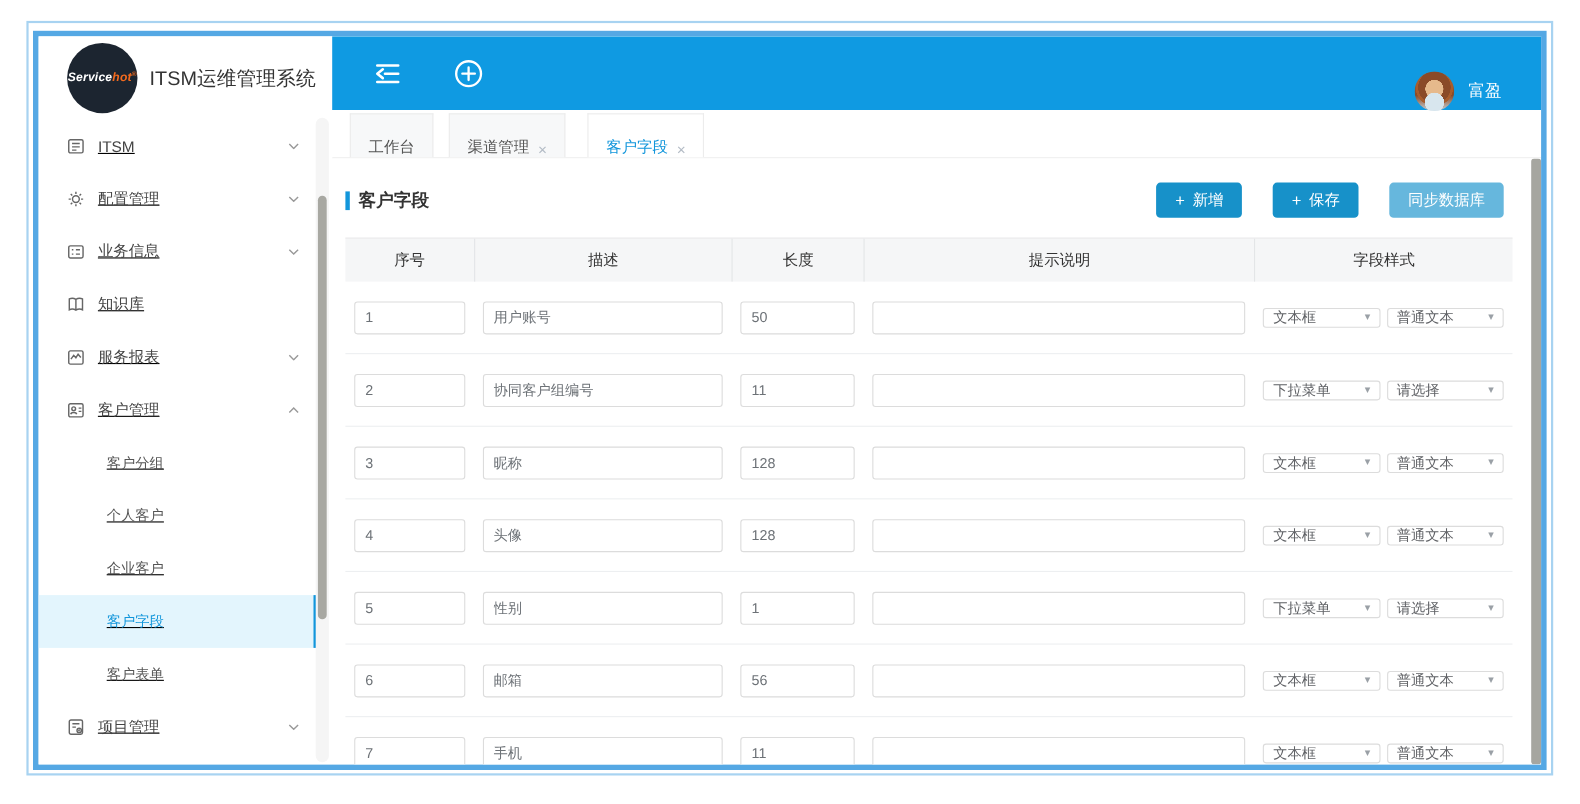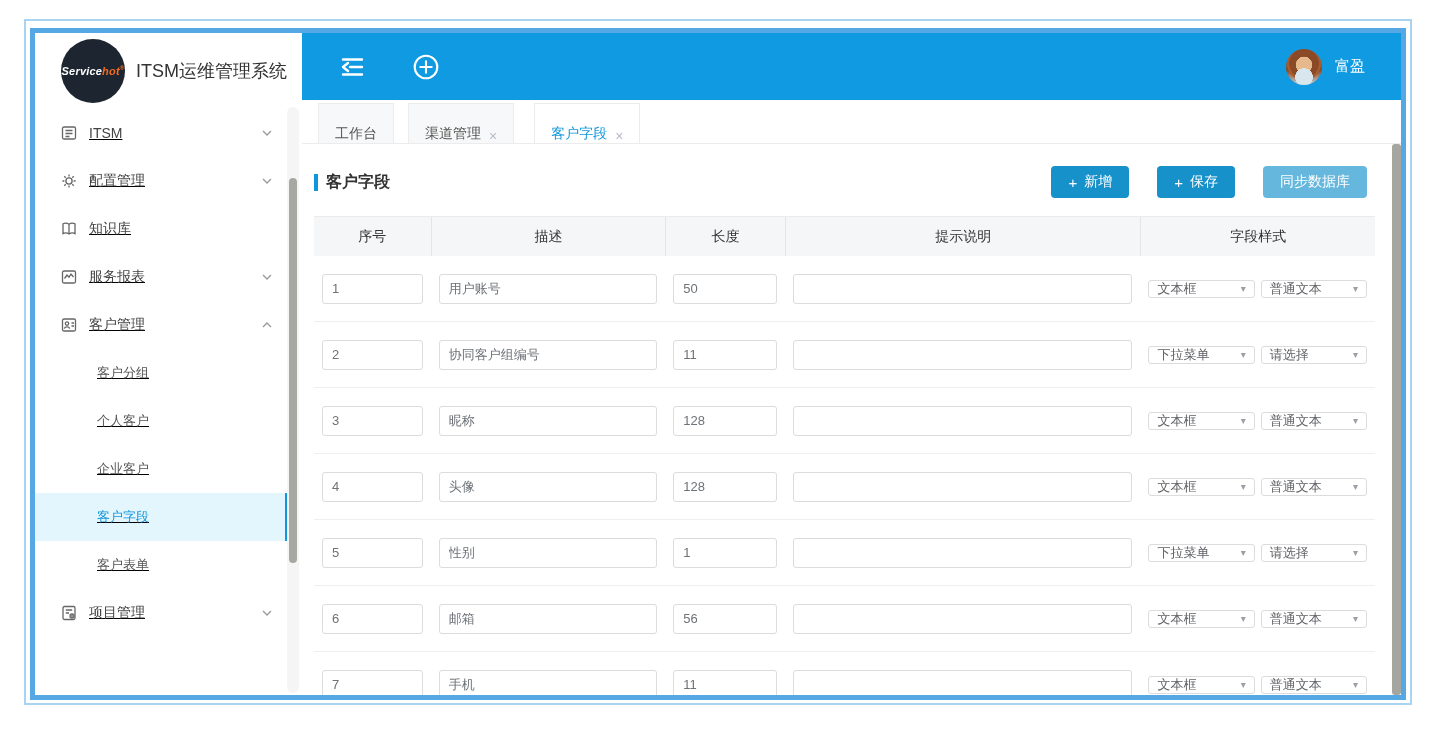--- a/index.html
+++ b/index.html
@@ -29,21 +29,21 @@
   .mi.child { padding-left: 62px; font-size: 13px; color: #555; }
   .mi.child.active { background: #e3f5fd; color: #1296db; border-right: 3px solid #1296db; }
   .sb-track { position: absolute; right: 3px; top: 74px; bottom: 2px; width: 12px; background: #f5f5f5; border-radius: 6px; }
   .sb-thumb { position: absolute; left: 2px; top: 71px; width: 8px; height: 385px; background: #a8a8a2; border-radius: 4px; }
 
   
   .main { flex: 1; display: flex; flex-direction: column; min-width: 0; }
   .topbar { height: 67px; background: #0f9ae2; display: flex; align-items: center; padding-left: 34px; position: relative; flex: 0 0 67px; }
   .tb-icon { display: inline-flex; cursor: pointer; }
   .tb-icon + .tb-icon { margin-left: 46px; }
-  .user { position: absolute; right: 36px; top: 0; height: 67px; display: flex; align-items: center; }
+  .user { position: absolute; right: 36px; top: 16px; height: 67px; display: flex; align-items: center; }
   .avatar { width: 36px; height: 36px; border-radius: 50%; flex: 0 0 36px; cursor: pointer;
     background:
       radial-gradient(circle at 50% 78%, #d8e6ee 0 26%, transparent 27%),
       radial-gradient(circle at 50% 44%, #e6b98c 0 30%, transparent 31%),
       radial-gradient(circle at 50% 40%, #8a4a28 0 52%, #a85c2c 53% 60%, transparent 61%),
       linear-gradient(180deg, #b06a34 0%, #8a4a28 60%, #c9d4da 100%); }
   .user-name { color: #fff; font-size: 15px; margin-left: 13px; cursor: pointer; }
 
   .tabbar { height: 44px; background: #fff; border-bottom: 1px solid #ececec; display: flex; align-items: flex-end; padding-left: 16px; flex: 0 0 44px; }
   .tab { height: 40px; display: inline-flex; align-items: flex-end; padding: 0 16px; margin-right: 14px;
@@ -115,20 +115,34 @@
         <span class="mi-label">配置管理</span>
         <span class="mi-chev">
                 <svg width="10" height="6" viewBox="0 0 10 6" fill="none" stroke="#999" stroke-width="1.3">
                   <path d="M1 1l4 4 4-4"></path>
                 </svg>
               </span>
       </div>
       <div class="mi">
         <span class="mi-icon">
                 <svg viewBox="0 0 18 18" fill="none" stroke="#666" stroke-width="1.3">
+                  <rect x="2.5" y="3.5" width="13" height="11" rx="1.5"></rect>
+                  <path d="M5.3 7h1.4M9 7h3.7M5.3 11h1.4M9 11h3.7"></path>
+                </svg>
+              </span>
+        <span class="mi-label">业务信息</span>
+        <span class="mi-chev">
+                <svg width="10" height="6" viewBox="0 0 10 6" fill="none" stroke="#999" stroke-width="1.3">
+                  <path d="M1 1l4 4 4-4"></path>
+                </svg>
+              </span>
+      </div>
+      <div class="mi">
+        <span class="mi-icon">
+                <svg viewBox="0 0 18 18" fill="none" stroke="#666" stroke-width="1.3">
                   <path d="M9 4.2C7.2 3 4.6 3 3 3.8v9.8c1.6-.8 4.2-.8 6 .4 1.8-1.2 4.4-1.2 6-.4V3.8C13.4 3 10.8 3 9 4.2zM9 4.2V14"></path>
                 </svg>
               </span>
         <span class="mi-label">知识库</span>
       </div>
       <div class="mi">
         <span class="mi-icon">
                 <svg viewBox="0 0 18 18" fill="none" stroke="#666" stroke-width="1.3">
                   <rect x="2.5" y="3" width="13" height="12" rx="1.5"></rect>
                   <path d="M4.5 10.5L7 7l2 2.2 2-3.2 2.5 3"></path>

